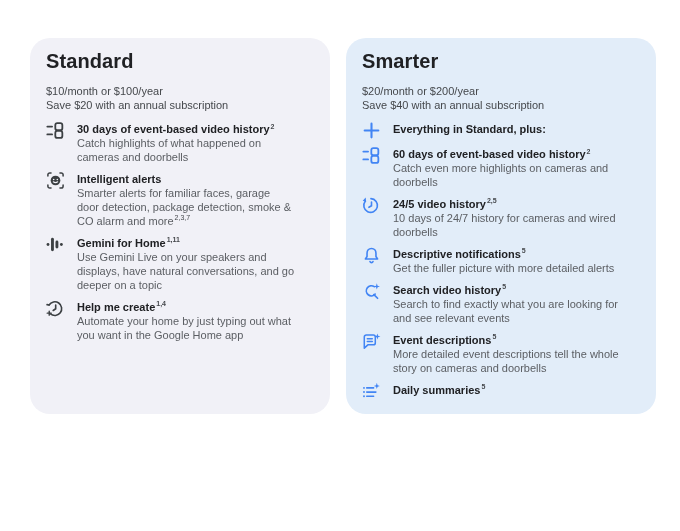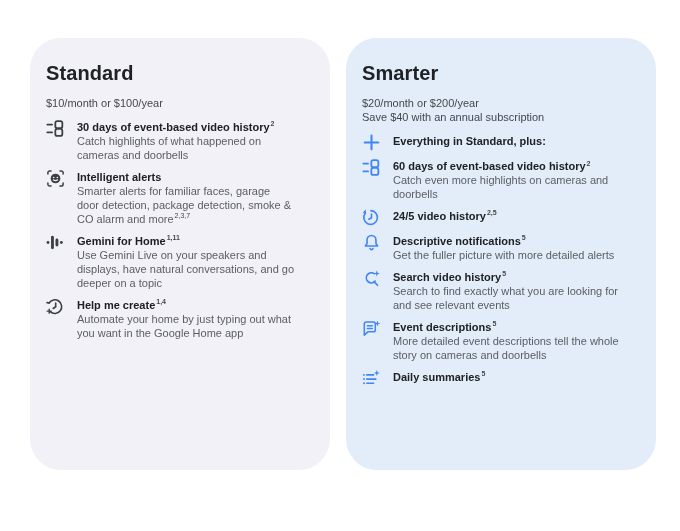--- a/index.html
+++ b/index.html
@@ -10,23 +10,23 @@
     color: #202124;
     overflow: hidden;
   }
   .page {
     width: 680px; height: 531px;
     padding: 38px 24px 0 30px;
     display: flex; gap: 16px;
     align-items: flex-start;
   }
   .card {
-    height: 432px;
-    border-radius: 31px;
-    padding: 24px 20px 24px 16px;
+    height: 376px;
+    border-radius: 20px;
+    padding: 12px 20px 24px 16px;
     background: var(--card-bg);
     overflow: hidden;
   }
   .card.standard { width: 300px; }
   .card.advanced { width: 310px; }
   .plan-title {
     font-size: 20px; font-weight: 600; color: #202124;
     letter-spacing: 0.1px; line-height: 1.15;
   }
   .plan-pricing { margin-top: 11px; }
@@ -61,20 +61,21 @@
 </style>
 </head>
 <body>
 
 <div class="page">
   <div class="cards-row" style="display:flex; gap:16px; align-items:flex-start;">
   <section class="card standard" style="--card-bg: #F1F1F7; --icon-color: #3C4043;">
     <h2 class="plan-title">Standard</h2>
     <div class="plan-pricing">
       <div class="plan-price">$10/month or $100/year</div>
+      <div class="plan-savings">Save $20 with an annual subscription</div>
     </div>
     <div class="feature-list">
           <div class="feature">
             <span class="feature-icon">
               <svg viewBox="0 0 20 20">
                 <g stroke="currentColor" stroke-width="1.9" fill="none" stroke-linecap="round">
                   <path d="M1.4 5.9 H6.4"></path>
                   <rect x="9.8" y="2.2" width="7.4" height="7.4" rx="2.1"></rect>
                   <path d="M1.4 14.1 H6.4"></path>
                   <rect x="9.8" y="10.4" width="7.4" height="7.4" rx="2.1"></rect>
@@ -181,20 +182,21 @@
               <svg viewBox="0 0 20 20">
                 <g stroke="currentColor" fill="none" stroke-width="1.7" stroke-linecap="round">
                   <path d="M3.4 5.6 A7.2 7.2 0 1 0 9.4 2.8"></path>
                   <path d="M10 6.3 V10.2 L7.3 11.9"></path>
                 </g>
                 <path d="M3.9 1.6 L4.4 6.2 L0.8 5.1 Z" fill="currentColor"></path>
               </svg>
             </span>
             <div class="feature-text">
               <div class="feature-title"><span>24/5 video history</span><sup>2,5</sup></div>
+              <div class="feature-desc"><span>10 days of 24/7 history for cameras and wired doorbells</span></div>
             </div>
           </div>
           <div class="feature">
             <span class="feature-icon">
               <svg viewBox="0 0 20 20">
                 <g stroke="currentColor" fill="none" stroke-width="1.7" stroke-linecap="round" stroke-linejoin="round">
                   <path d="M10 2.6 c-2.9 0 -4.7 2.2 -4.7 4.9 v3.5 l-1.7 2.7 h12.8 l-1.7 -2.7 V7.5 c0 -2.7 -1.8 -4.9 -4.7 -4.9 z"></path>
                   <path d="M8.4 16.4 a1.7 1.7 0 0 0 3.2 0"></path>
                 </g>
               </svg>

